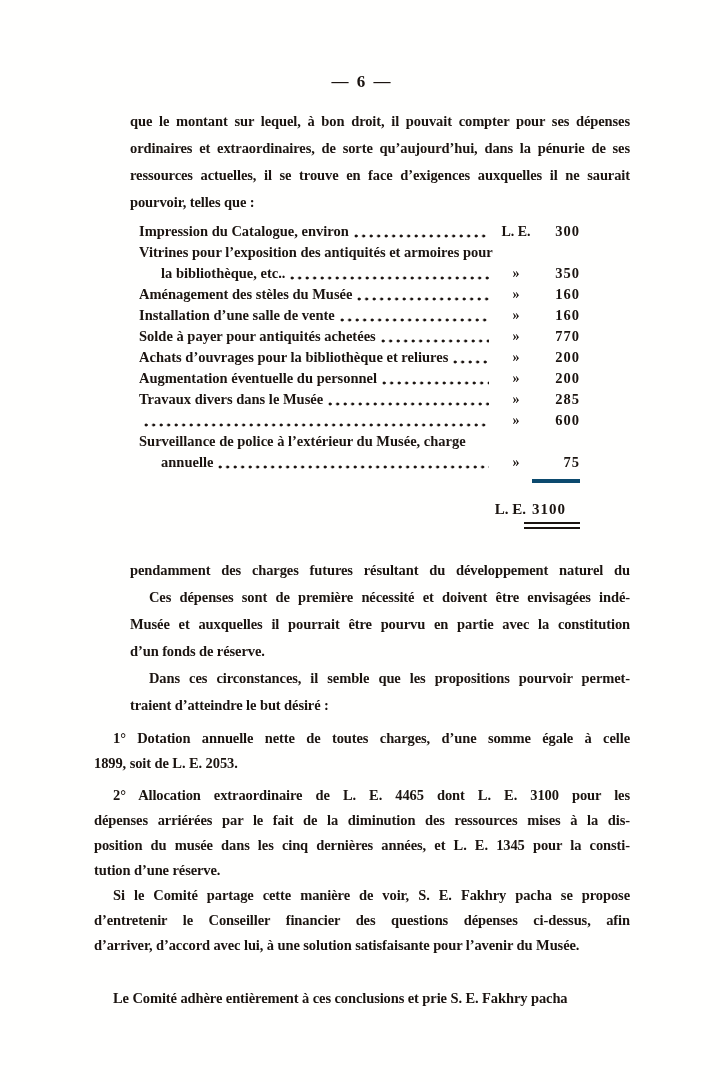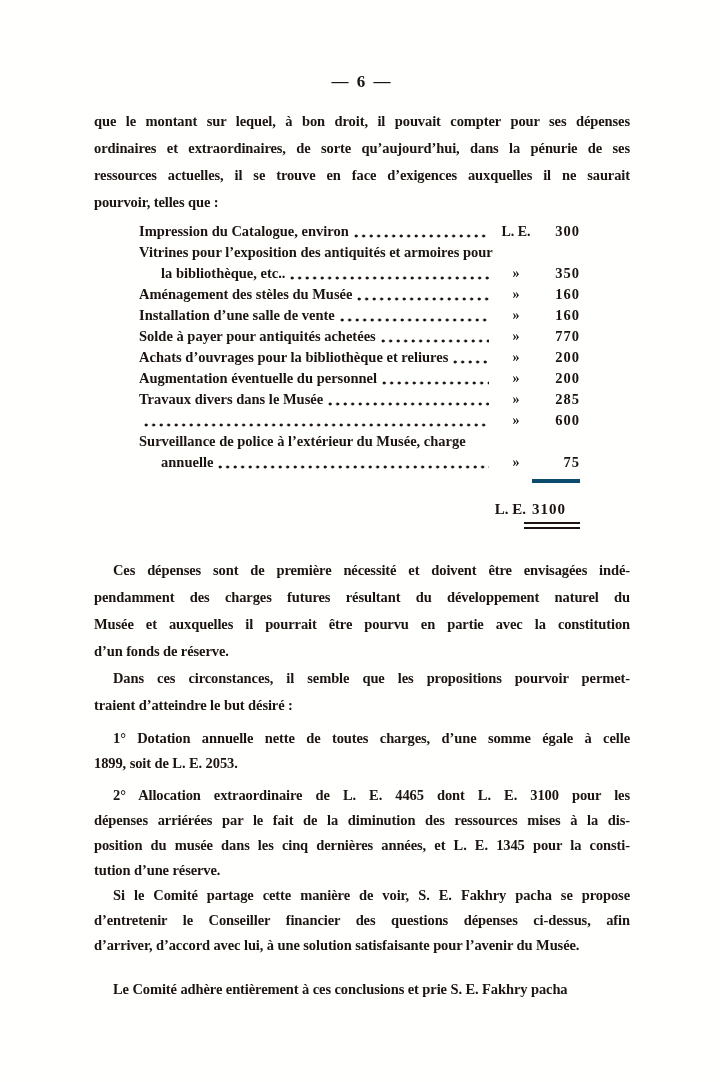--- a/index.html
+++ b/index.html
@@ -15,38 +15,38 @@
   .content { width:536px; margin:0 0 0 94px; }
 
   .pagenum {
     padding-top:72px;
     text-align:center;
     font-size:17px;
     letter-spacing:2px;
   }
 
   .para { font-size:14.5px; }
-  .lh27 { line-height:27px; }
+  .lh27 { line-height:27px;margin-left:36px; }
   .lh25 { line-height:25px; }
   .jline {
     text-align:justify;
     text-align-last:justify;
     white-space:nowrap;
     letter-spacing:-0.1px;
   }
   .jline.last { text-align-last:left; }
   .jline.ind { padding-left:19px; }
 
   .p1 { margin-top:16px; }
   .p2 { margin-top:28px; }
   .p3 { margin-top:0; }
   .p4 { margin-top:7px; }
   .p5 { margin-top:7px; }
   .p6 { margin-top:0; }
-  .p7 { margin-top:19px; }
+  .p7 { margin-top:28px; }
 
   .etable {
     margin:5px 0 0 45px;
     width:441px;
     font-size:14.5px;
     line-height:21px;
   }
   .trow { display:flex; align-items:baseline; }
   .tlabel { white-space:nowrap; }
   .ind2 { padding-left:22px; }
@@ -172,22 +172,22 @@
 
       <div class="total-row">
         <span class="total-cur">L. E.</span>
         <span class="total-amt">3100</span>
       </div>
       <div class="double-rule"></div>
 
     </div>
 
     <div class="para lh27 p2">
+      <div class="jline">pendamment des charges futures résultant du développement naturel du</div>
       <div class="jline ind">Ces dépenses sont de première nécessité et doivent être envisagées indé-</div>
-      <div class="jline">pendamment des charges futures résultant du développement naturel du</div>
       <div class="jline">Musée et auxquelles il pourrait être pourvu en partie avec la constitution</div>
       <div class="jline last">d’un fonds de réserve.</div>
     </div>
 
     <div class="para lh27 p3">
       <div class="jline ind">Dans ces circonstances, il semble que les propositions pourvoir permet-</div>
       <div class="jline last">traient d’atteindre le but désiré :</div>
     </div>
 
     <div class="para lh25 p4">

